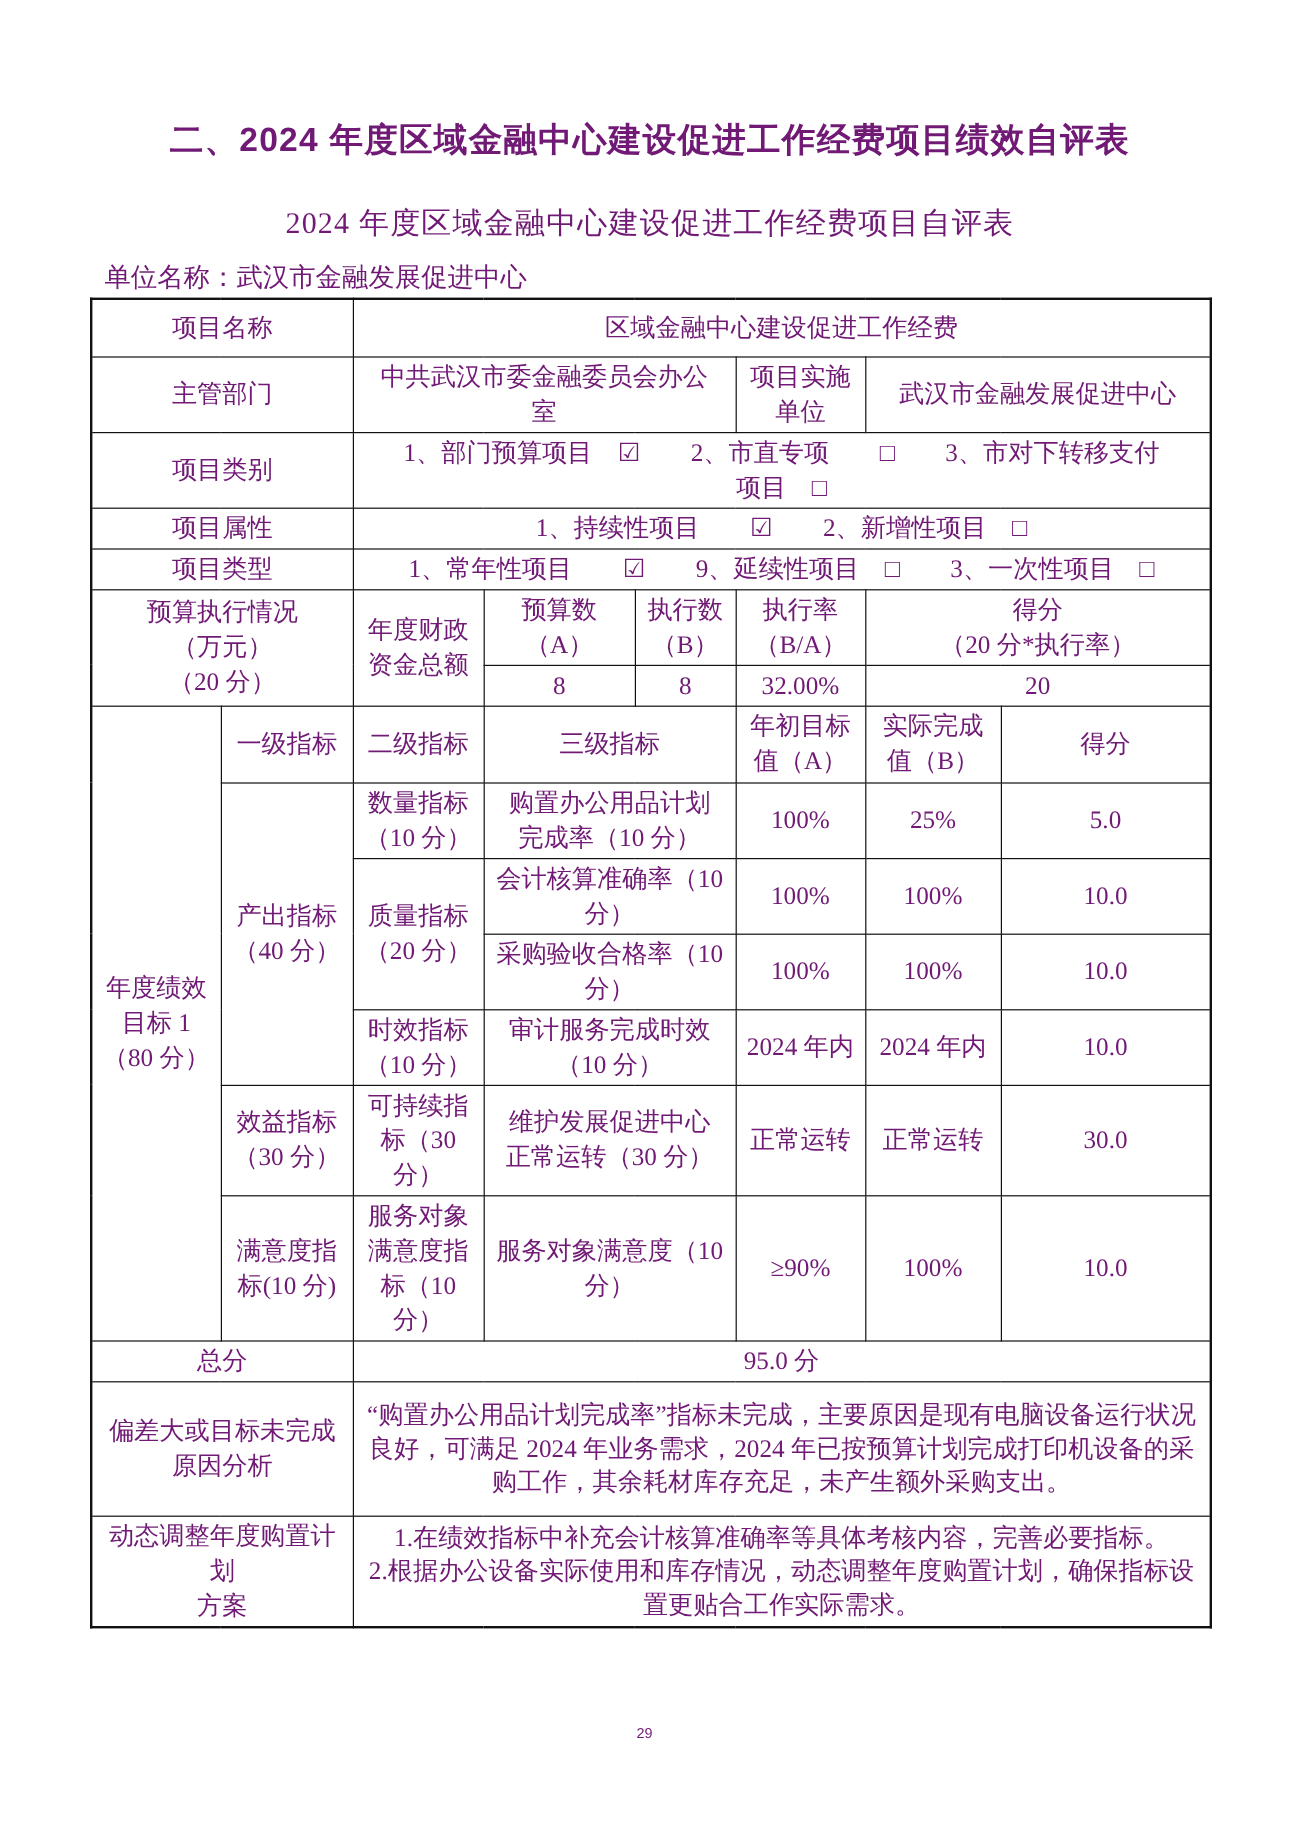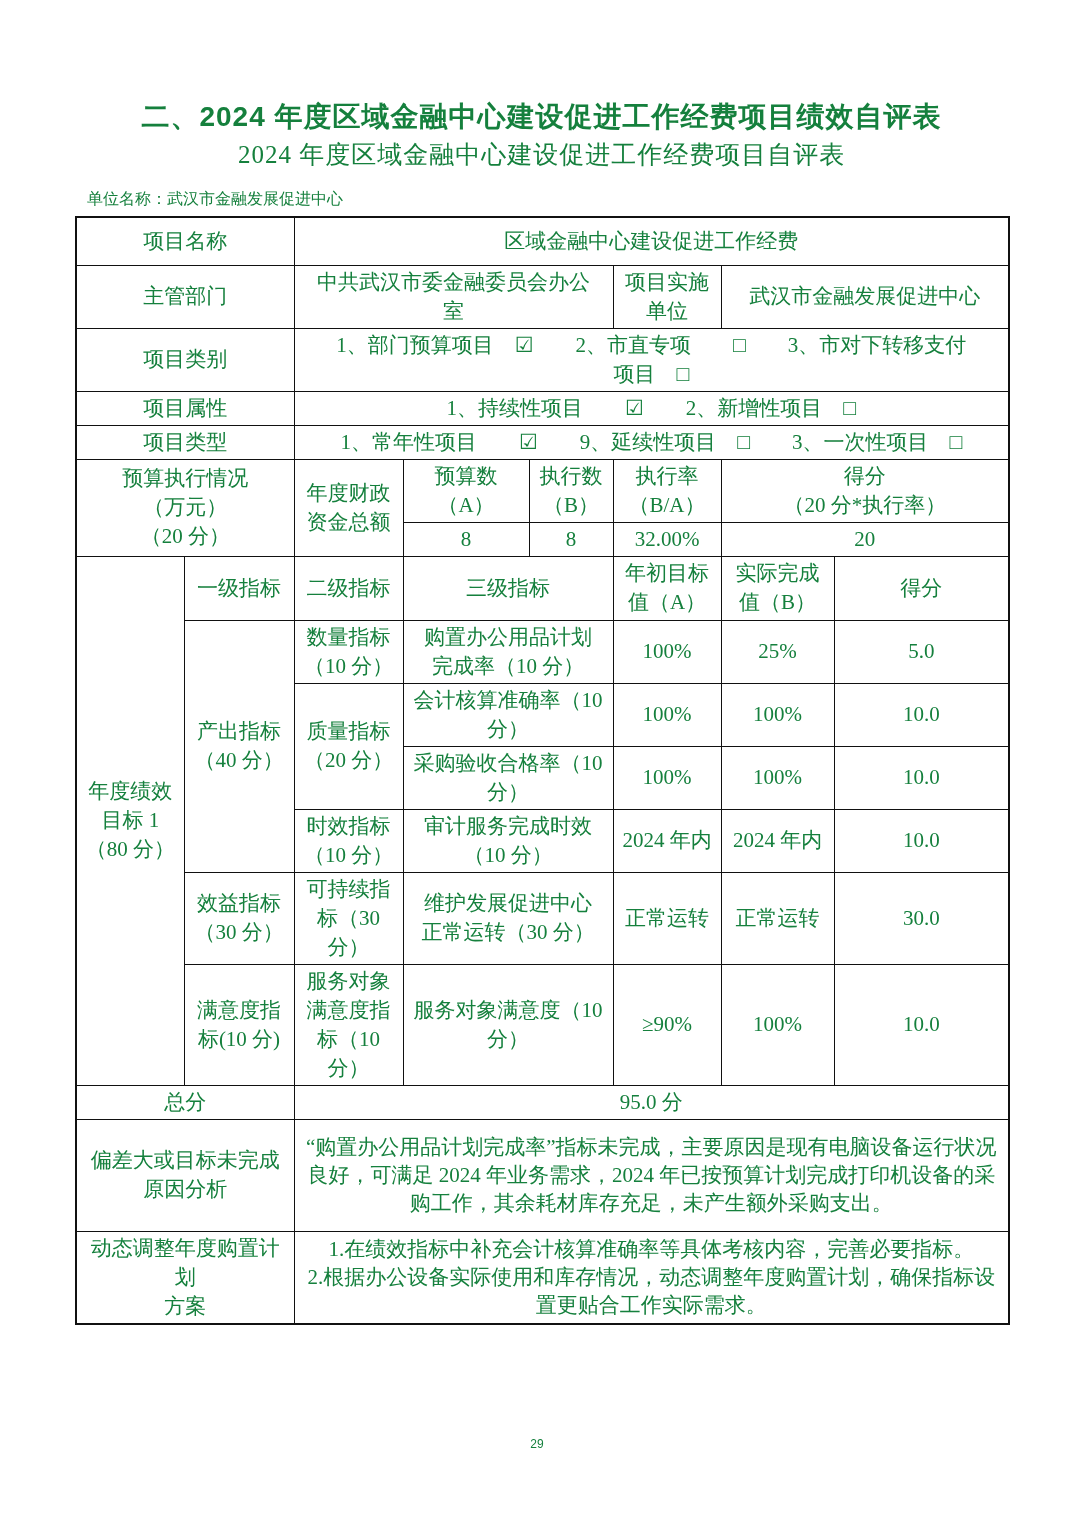--- a/index.html
+++ b/index.html
@@ -5,53 +5,53 @@
   html, body {
     margin: 0;
     padding: 0;
     background: #ffffff;
   }
   .page {
     position: relative;
     width: 1074px;
     height: 1520px;
     background: #ffffff;
-    color: #15803d;
+    color: #701a75;
     font-family: "Liberation Serif", serif;
     overflow: hidden;
   }
   .content {
     position: absolute;
     left: 75px;
     top: 0;
     width: 933px;
   }
   .doc-title {
     margin-top: 98px;
     text-align: center;
     font-family: "Liberation Sans", sans-serif;
     font-weight: bold;
     font-size: 28px;
     line-height: 38px;
     letter-spacing: 1px;
     white-space: nowrap;
   }
   .doc-subtitle {
-    margin-top: 2px;
+    margin-top: 34px;
     text-align: center;
     font-size: 25px;
     line-height: 34px;
     letter-spacing: 1px;
     white-space: nowrap;
   }
   .unit-line {
     margin-top: 14px;
     margin-left: 12px;
     text-align: left;
-    font-size: 16px;
+    font-size: 22px;
     line-height: 26px;
   }
   table.main {
     margin-top: 4px;
     border-collapse: collapse;
     table-layout: fixed;
     width: 933px;
     border: 2px solid #111111;
     font-size: 21px;
     line-height: 29px;

